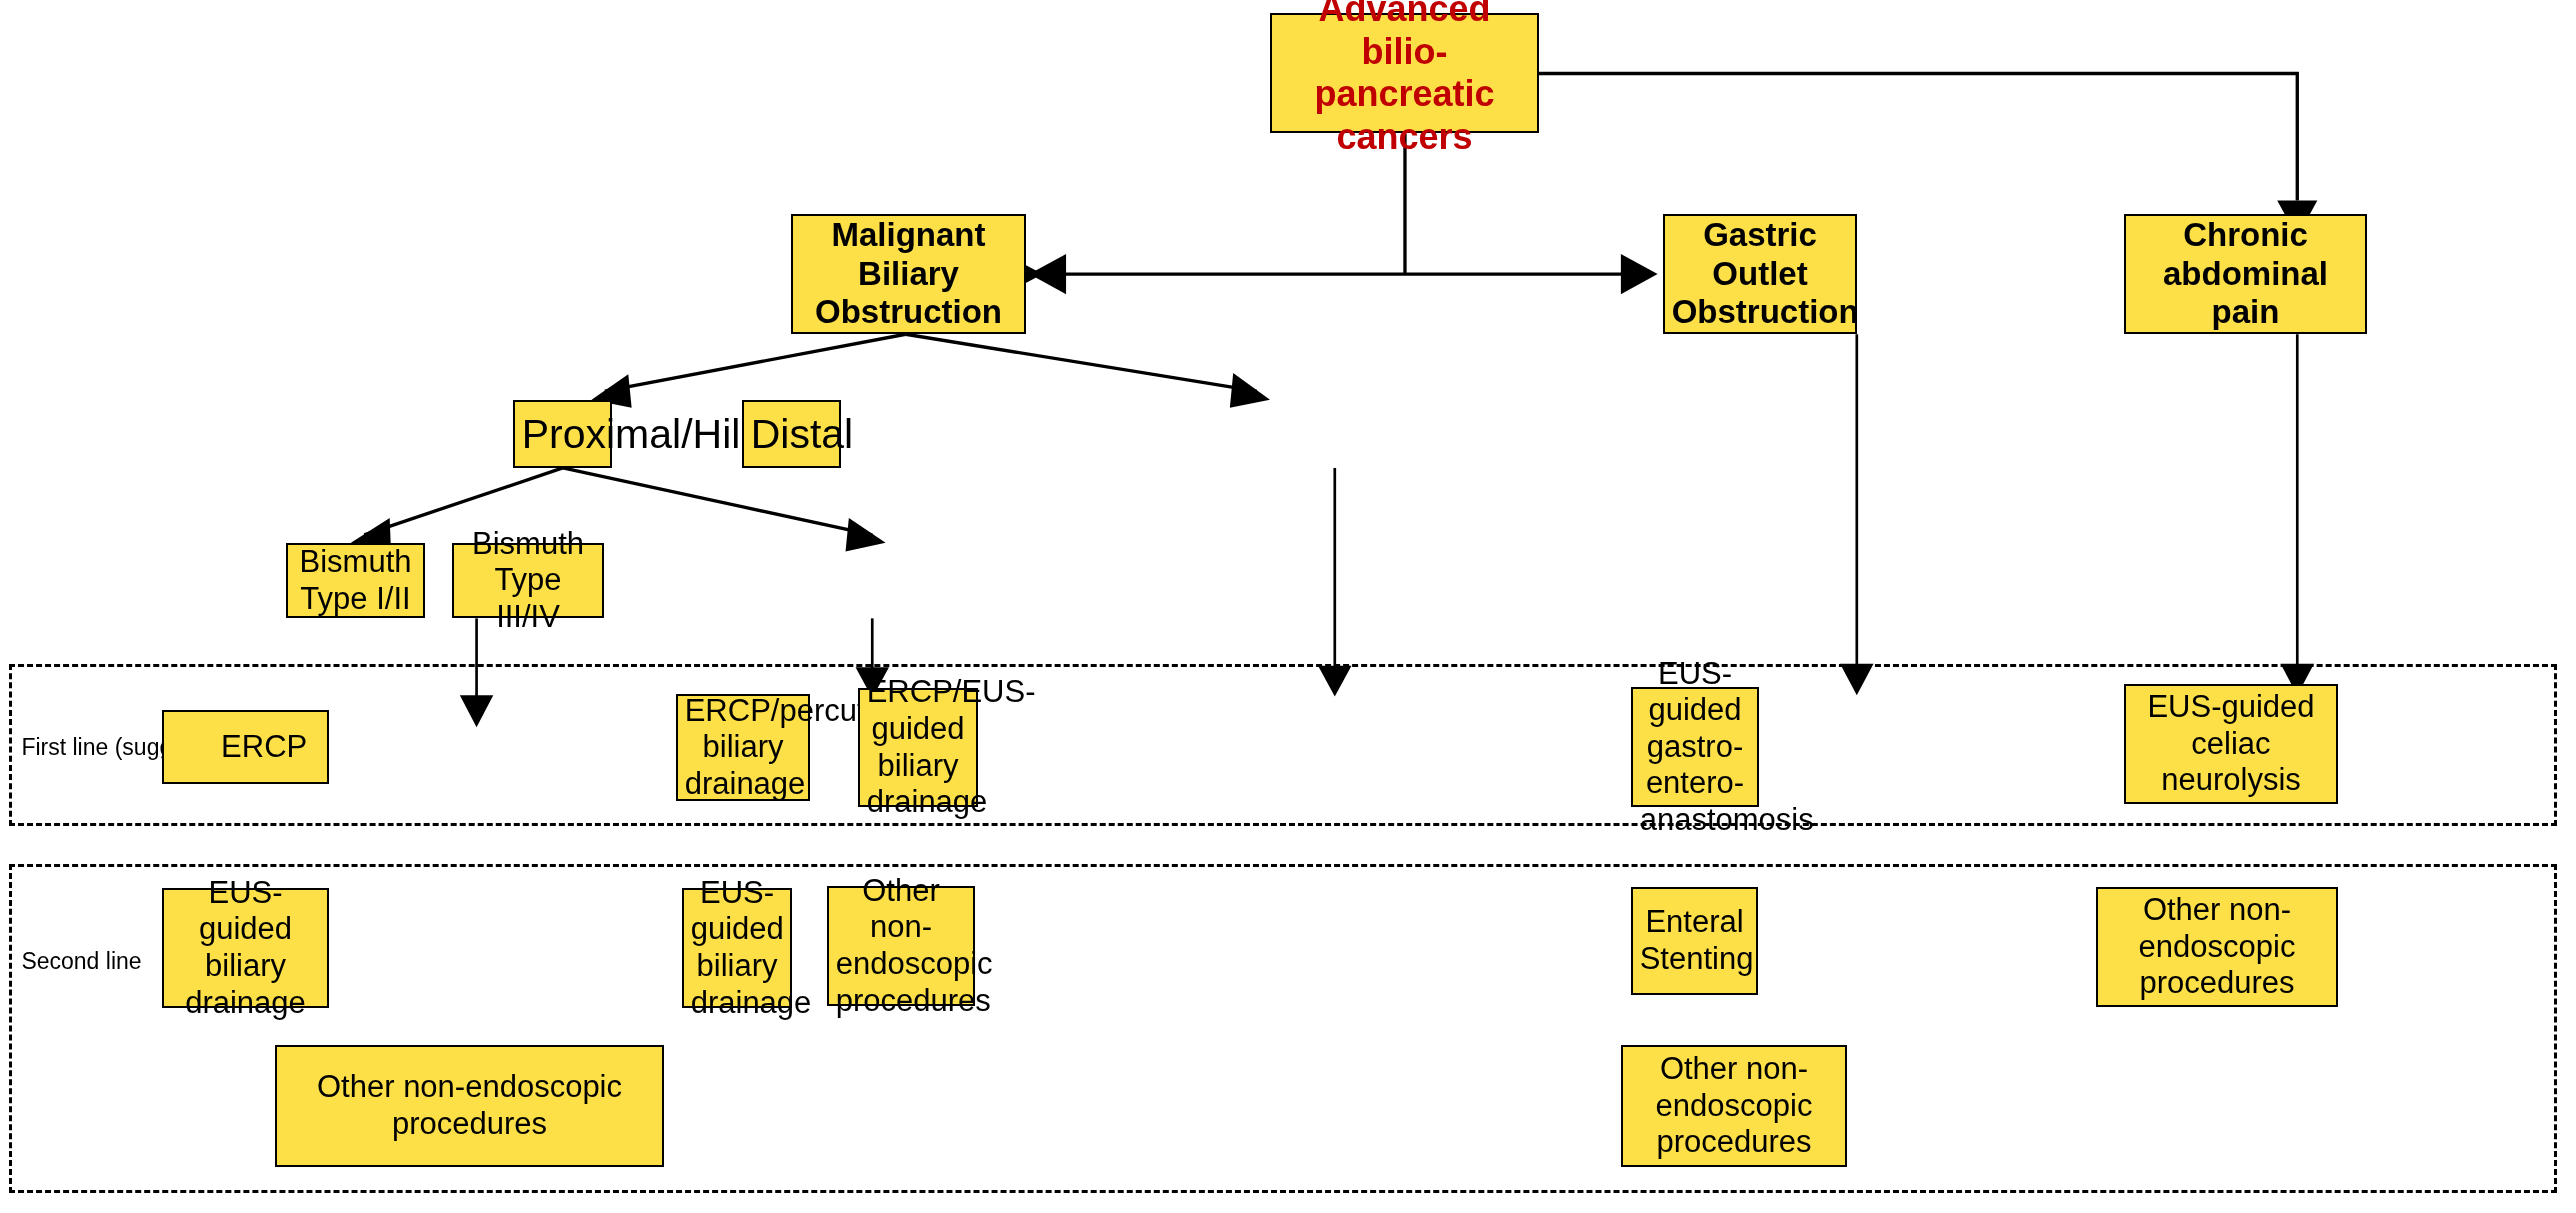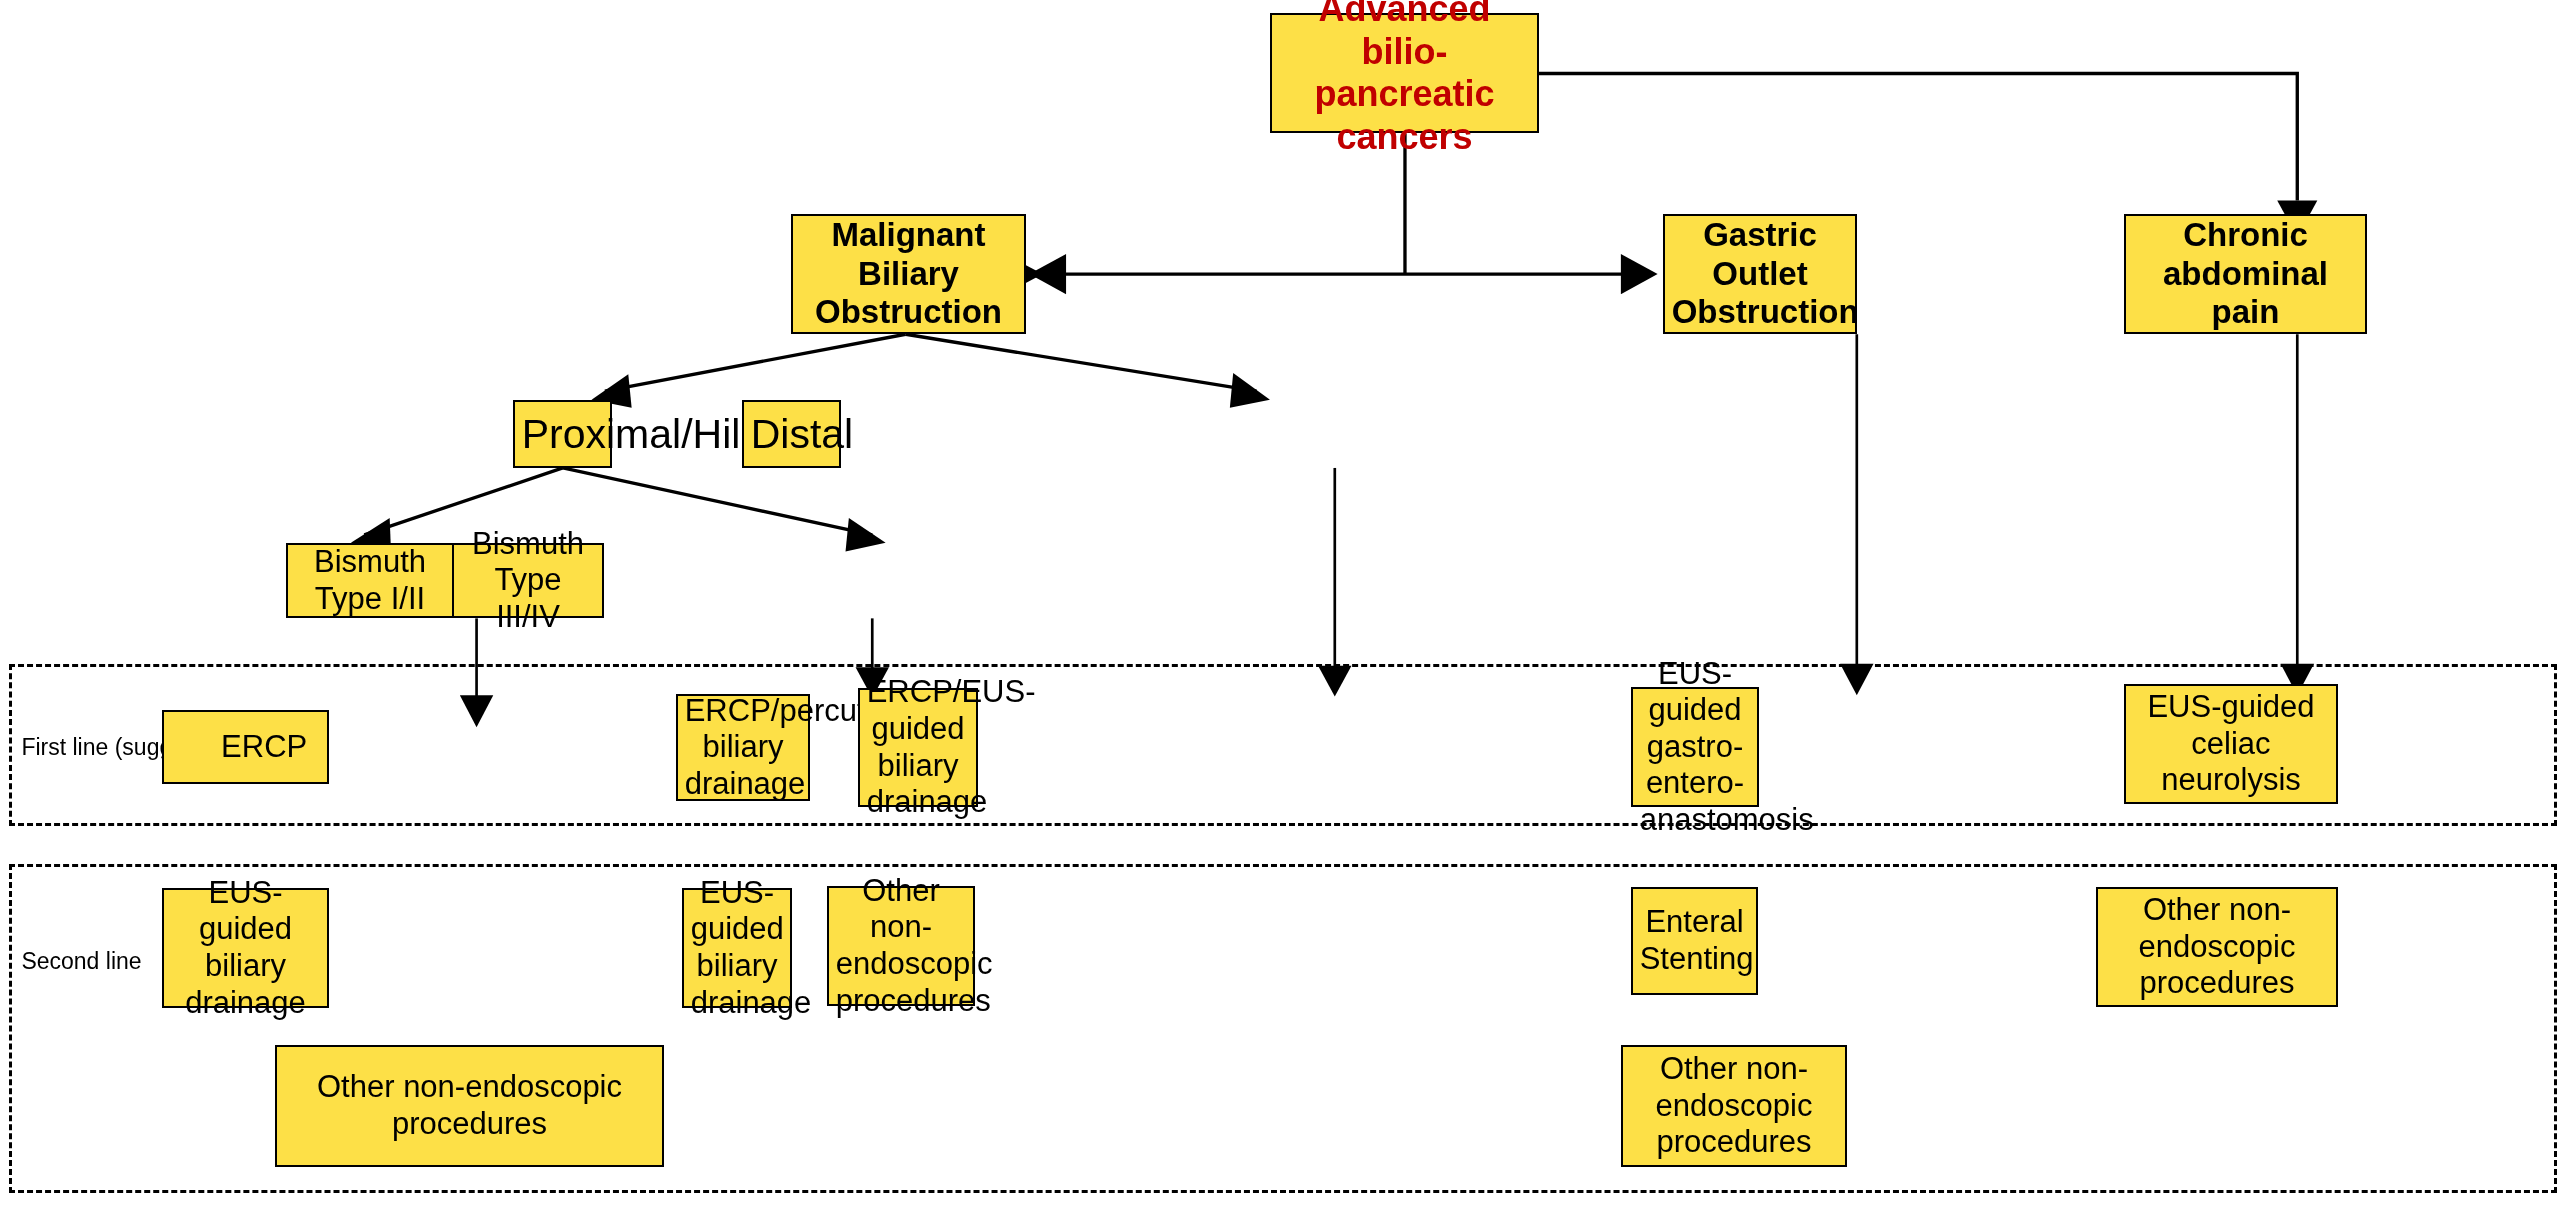--- a/index.html
+++ b/index.html
@@ -182,21 +182,21 @@
   </div>
 
   <div class="node lvl2" style="left:513px; top:400px; width:99px; height:68px;">
     <span class="node-text">Proximal/Hilar</span>
   </div>
 
   <div class="node lvl2" style="left:742px; top:400px; width:99px; height:68px;">
     <span class="node-text">Distal</span>
   </div>
 
-  <div class="node lvl3" style="left:286px; top:543px; width:168px; height:75px;">
+  <div class="node lvl3" style="left:286px; top:543px; width:139px; height:75px;">
     <span class="node-text">Bismuth Type I/II</span>
   </div>
 
   <div class="node lvl3" style="left:452px; top:543px; width:152px; height:75px;">
     <span class="node-text">Bismuth Type III/IV</span>
   </div>
 
   <div class="node leaf" style="left:162px; top:710px; width:167px; height:74px;padding-left:44px;">
     <span class="node-text">ERCP</span>
   </div>

